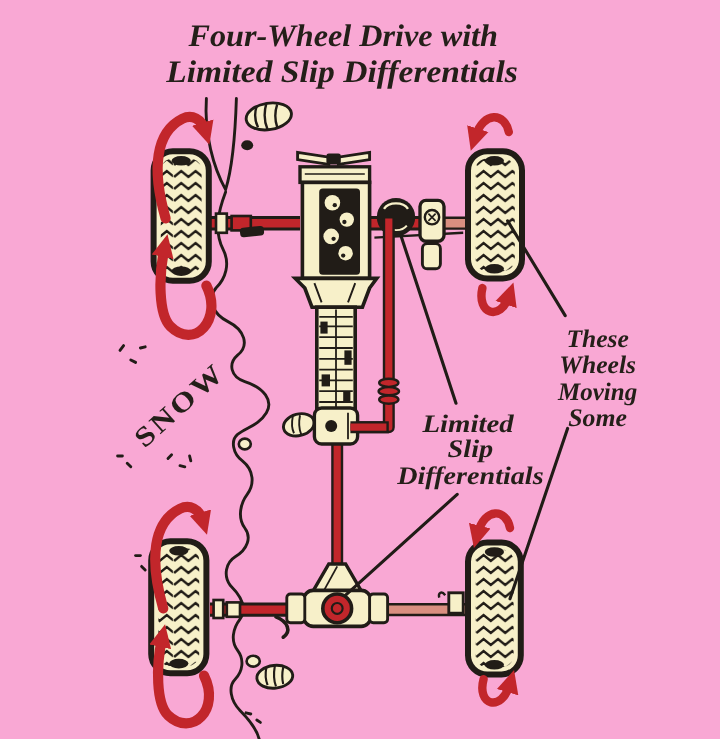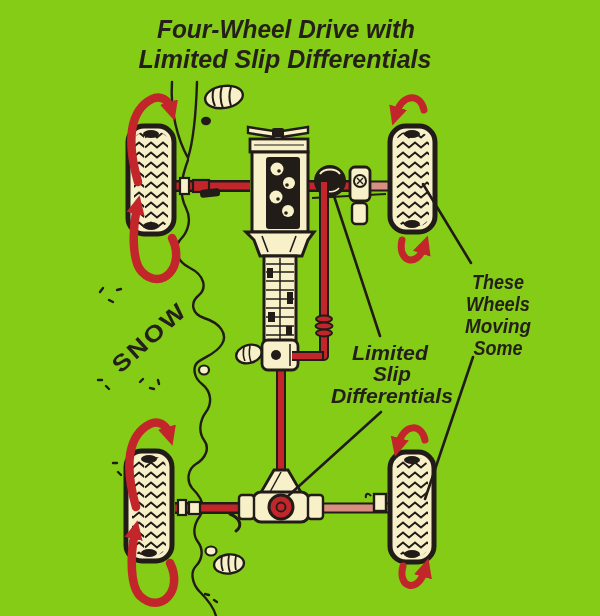--- a/index.html
+++ b/index.html
@@ -1,17 +1,17 @@
 <!DOCTYPE html>
 <html><head>
 <meta charset="utf-8">
 <style>
   html,body{margin:0;padding:0;background:#e8e8e8;}
-  #stage{position:relative;width:600px;height:616px;background:#84cc16;overflow:hidden;
-         font-family:Liberation Sans, sans-serif;}
+  #stage{position:relative;width:600px;height:616px;background:#f9a8d4;overflow:hidden;
+         font-family:Liberation Serif, serif;}
   svg{display:block}
   text{fill:#241f19}
   .title-line{font-size:26px;font-weight:bold;font-style:italic;}
   .callout{font-size:21px;font-weight:bold;font-style:italic;}
   .snow-label{font-size:23px;font-weight:bold;letter-spacing:2px;}
 </style>
 </head>
 <body>
 
 <div id="stage">

